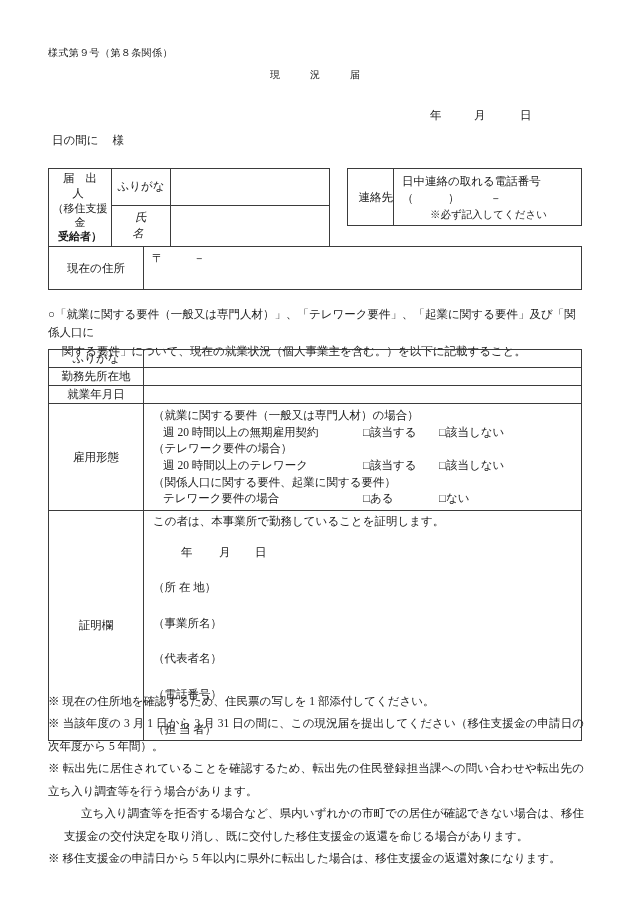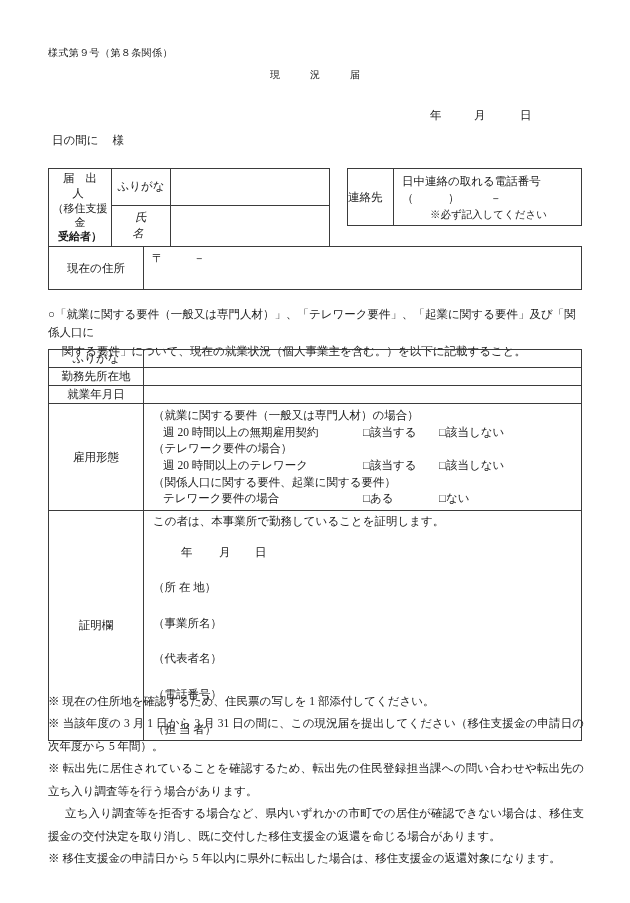--- a/index.html
+++ b/index.html
@@ -110,21 +110,21 @@
   .applicant-label .l3 { display: block; font-size: 11px; font-weight: bold; }
 
   
   .tbl-contact {
     position: absolute;
     left: 347px;
     top: 168px;
     width: 235px;
   }
   .tbl-contact td { height: 56px; }
-  .tbl-contact .c-lbl { width: 45px; text-align: left; }
+  .tbl-contact .c-lbl { width: 45px; text-align: right; }
   .contact-body {
     padding: 4px 0 3px 8px;
     line-height: 1.45;
     text-align: left;
   }
   .contact-body .ttl { display: block; }
   .contact-body .tel-slots { display: block; white-space: nowrap; }
   .contact-body .tel-slots .op { display: inline-block; width: 46px; }
   .contact-body .tel-slots .cp { display: inline-block; width: 42px; }
   .contact-body .note {
@@ -218,21 +218,21 @@
     width: 536px;
     font-size: 11.5px;
     line-height: 1.95;
   }
   .footnotes p {
     margin: 0;
     text-align: justify;
     text-justify: inter-character;
   }
   .footnotes p .mk { margin-right: 3px; }
-  .footnotes p.indent { text-indent: 14px; }
+  .footnotes p.indent { text-indent: 14px; margin-left: 16px; }
 </style>
 </head>
 <body>
 
 <div class="page">
 
   <div class="form-no">様式第９号（第８条関係）</div>
   <div class="doc-title">現　況　届</div>
 
   <div class="date-line">

